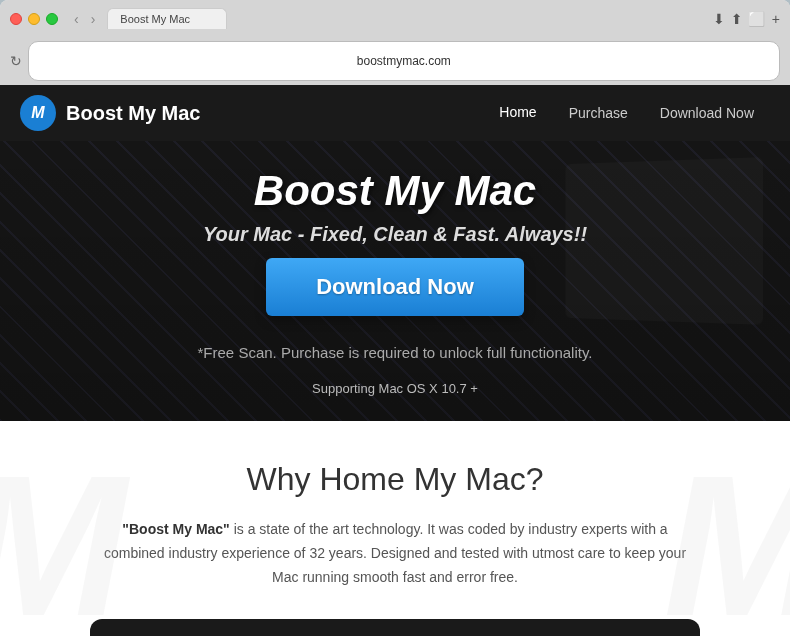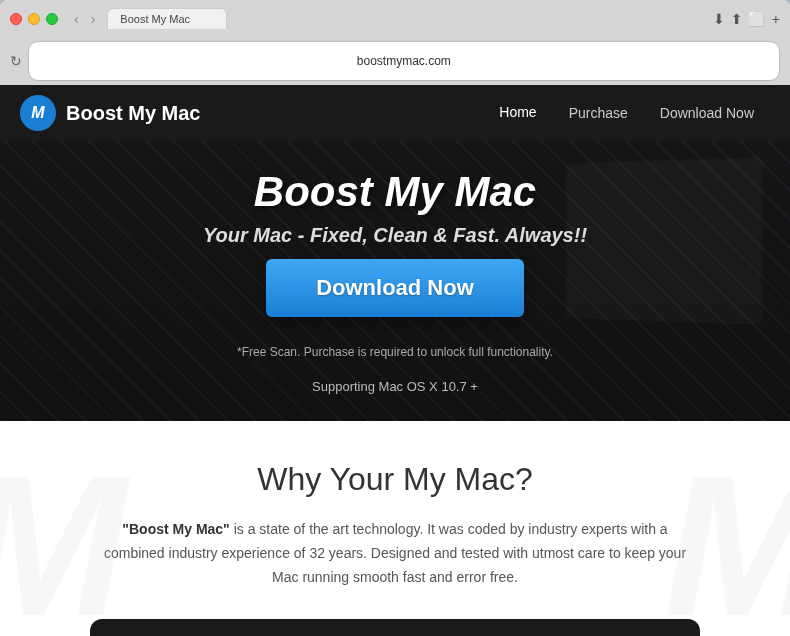--- a/index.html
+++ b/index.html
@@ -220,21 +220,21 @@
       padding: 16px 50px;
       font-size: 22px;
       font-weight: 700;
       cursor: pointer;
       text-shadow: 0 1px 2px rgba(0,0,0,0.3);
       box-shadow: 0 4px 12px rgba(0,0,0,0.3);
     }
 
     .hero-small-text {
       color: #aaa;
-      font-size: 12px;
+      font-size: 15px;
       margin-top: 28px;
     }
 
     .hero-support-text {
       color: #bbb;
       font-size: 13px;
       margin-top: 20px;
     }
 
     
@@ -385,21 +385,21 @@
       <button class="download-btn">Download Now</button>
       <div class="hero-small-text">*Free Scan. Purchase is required to unlock full functionality.</div>
       <div class="hero-support-text">Supporting Mac OS X 10.7 +</div>
     </div>
   </div>
 
   <div class="watermark-section">
     <div class="watermark-letter" style="left:-40px;top:10px;">M</div>
     <div class="watermark-letter" style="right:-40px;top:10px;">M</div>
     <div class="why-section">
-      <h2 class="why-title">Why Your My Mac?</h2>
+      <h2 class="why-title">Why Home My Mac?</h2>
       <p class="why-desc">
         <strong>"Boost My Mac"</strong><span> is a state of the art technology. It was coded by industry experts with a combined industry experience of 32 years. Designed and tested with utmost care to keep your Mac running smooth fast and error free.</span>
       </p>
 
       <div class="screenshot-container">
         <div class="mac-camera"></div>
         <div class="screen-inner">
           <div class="mini-app">
 
             <div class="mini-menubar">

